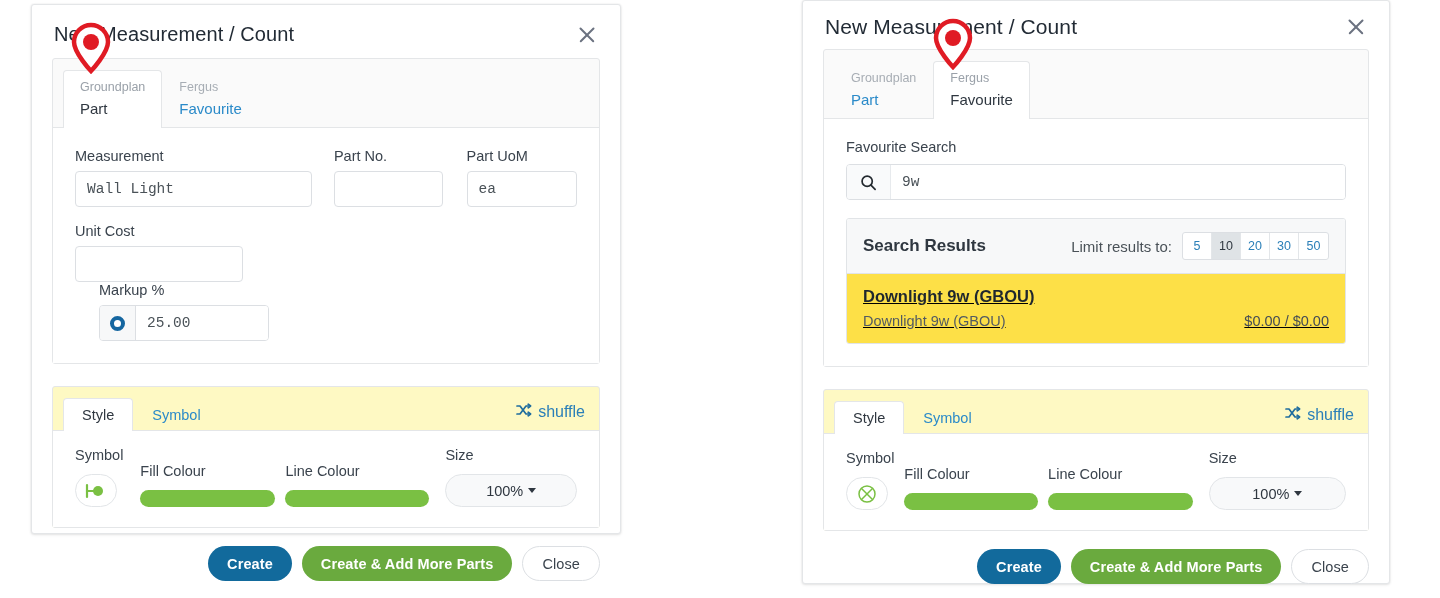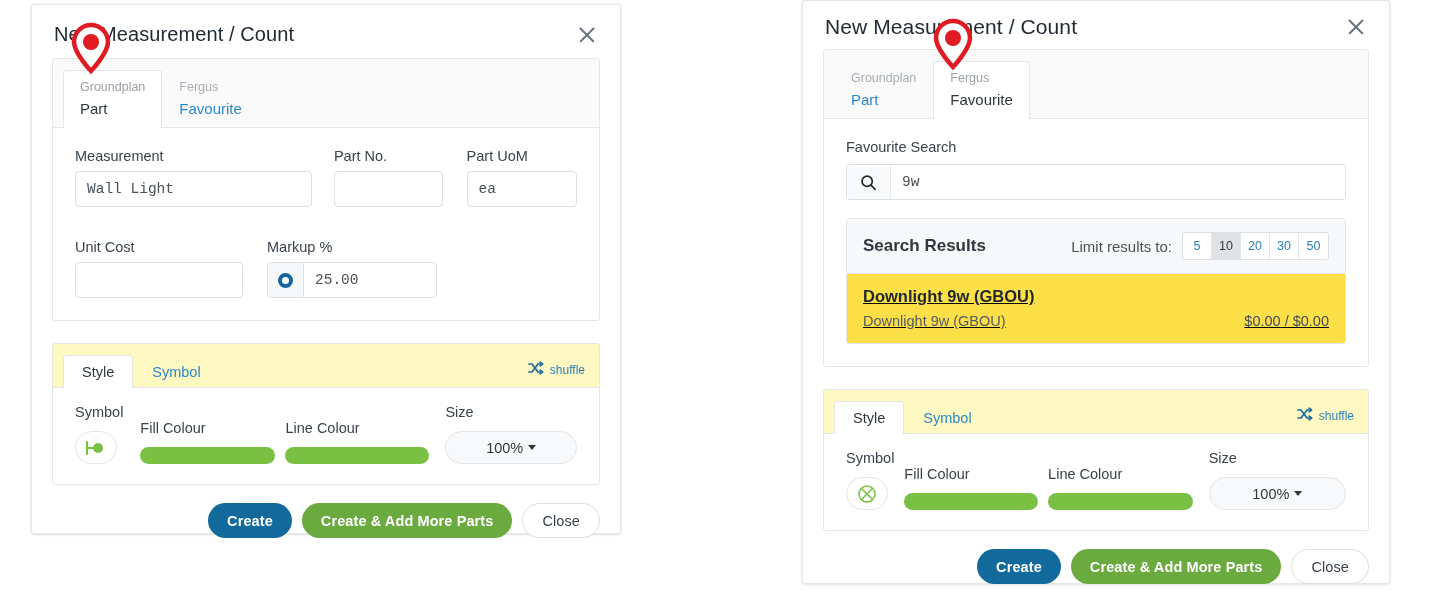--- a/index.html
+++ b/index.html
@@ -74,21 +74,21 @@
     border-color: #e4e6e8;
   }
   .tab.active .tab-main { color: #2f3740; }
   .tab.inactive .tab-main { color: #2a8ac9; }
   .tab.inactive .tab-sub  { color: #a7adb4; }
 
   .tab-body { background: #ffffff; padding: 20px 22px 22px 22px; }
 
   
   .field-row { display: flex; }
-  .field-row + .field-row { margin-top: 32px; }
+  .field-row + .field-row { margin-top: 16px; flex-direction: column; }
   .field-label {
     font-size: 14.5px; color: #3a434d; margin-bottom: 7px; display: block;
   }
   .inp {
     height: 36px; width: 100%;
     border: 1px solid #dcdfe3; border-radius: 4px;
     background: #fff; color: #4a5258; font-size: 14.5px;
     padding: 12px 11px;
     font-family: Liberation Mono, monospace;
   }
@@ -128,21 +128,21 @@
   .stab {
     padding: 8px 18px 8px 18px; font-size: 14.5px; cursor: pointer;
     border: 1px solid transparent; border-bottom: none; border-radius: 4px 4px 0 0;
     position: relative; bottom: -1px;
   }
   .stab.active { background:#fff; border-color:#e4e6e8; color:#2f3740; }
   .stab.inactive { color:#2a8ac9; }
   .shuffle {
     margin-left: auto; margin-right: 14px; margin-bottom: 9px;
     display: flex; align-items: center; gap: 6px;
-    color: #2a7fb8; font-size: 12px; cursor: pointer;
+    color: #2a7fb8; font-size: 16px; cursor: pointer;
   }
   .style-body { background:#fff; padding: 16px 22px 20px 22px; }
   .style-grid { display: flex; align-items: flex-end; }
   .sg-col .sg-label { font-size: 14.5px; color: #3a434d; margin-bottom: 11px; display:block; }
   .sym-swatch {
     width: 42px; height: 33px; border: 1px solid #e2e5e8; border-radius: 17px;
     background:#fff; display:flex; align-items:center; justify-content:center; cursor:pointer;
   }
   .colour-bar { height: 17px; border-radius: 9px; cursor: pointer; }
   .size-sel {

